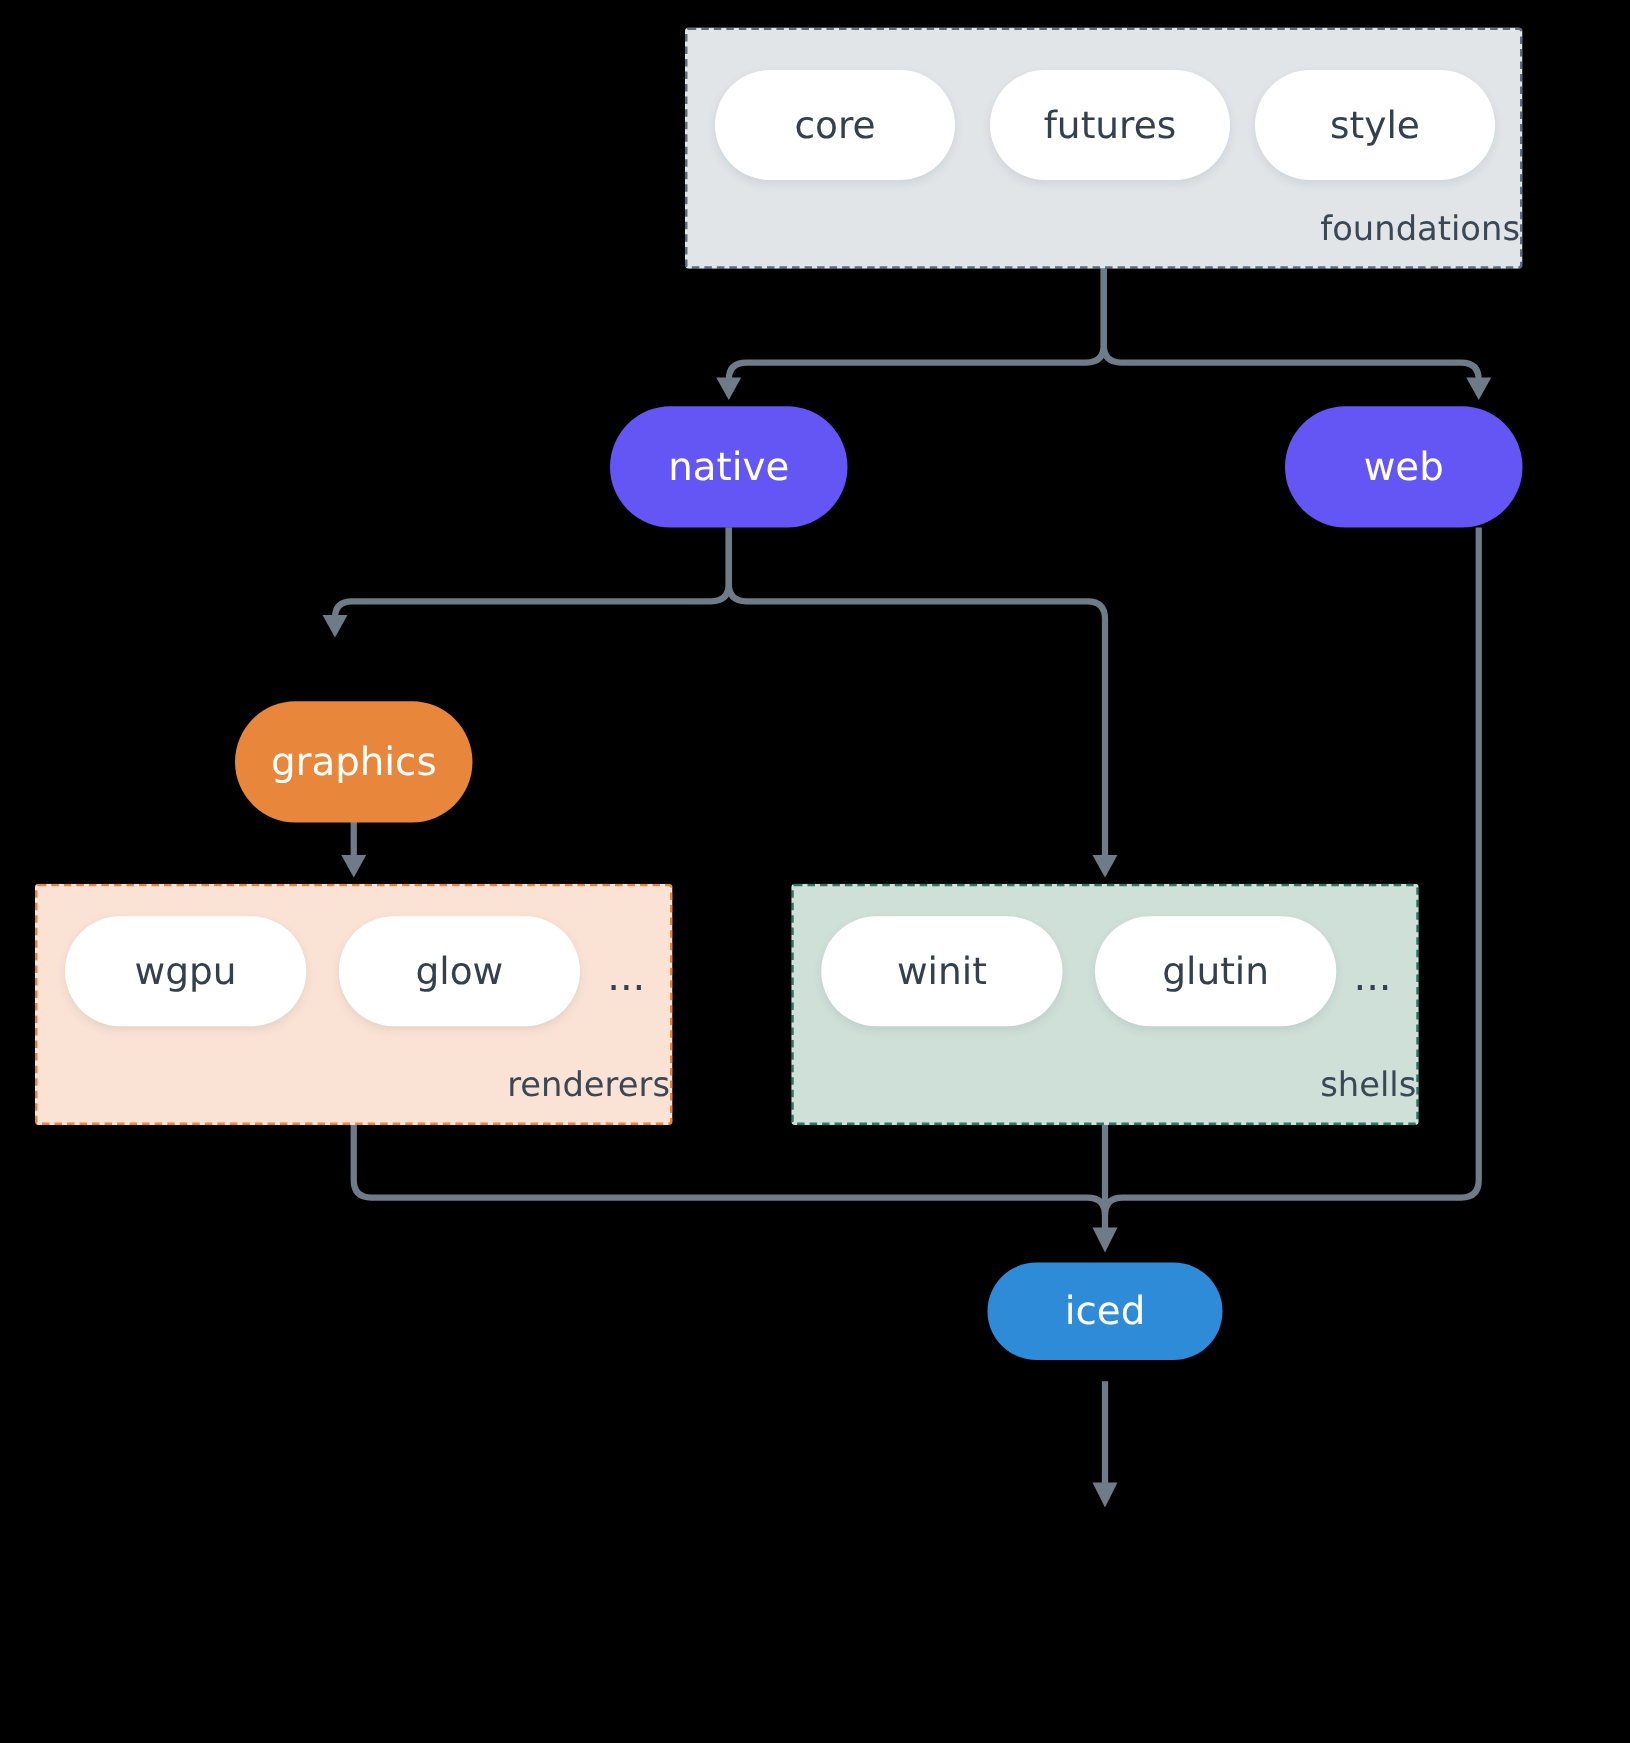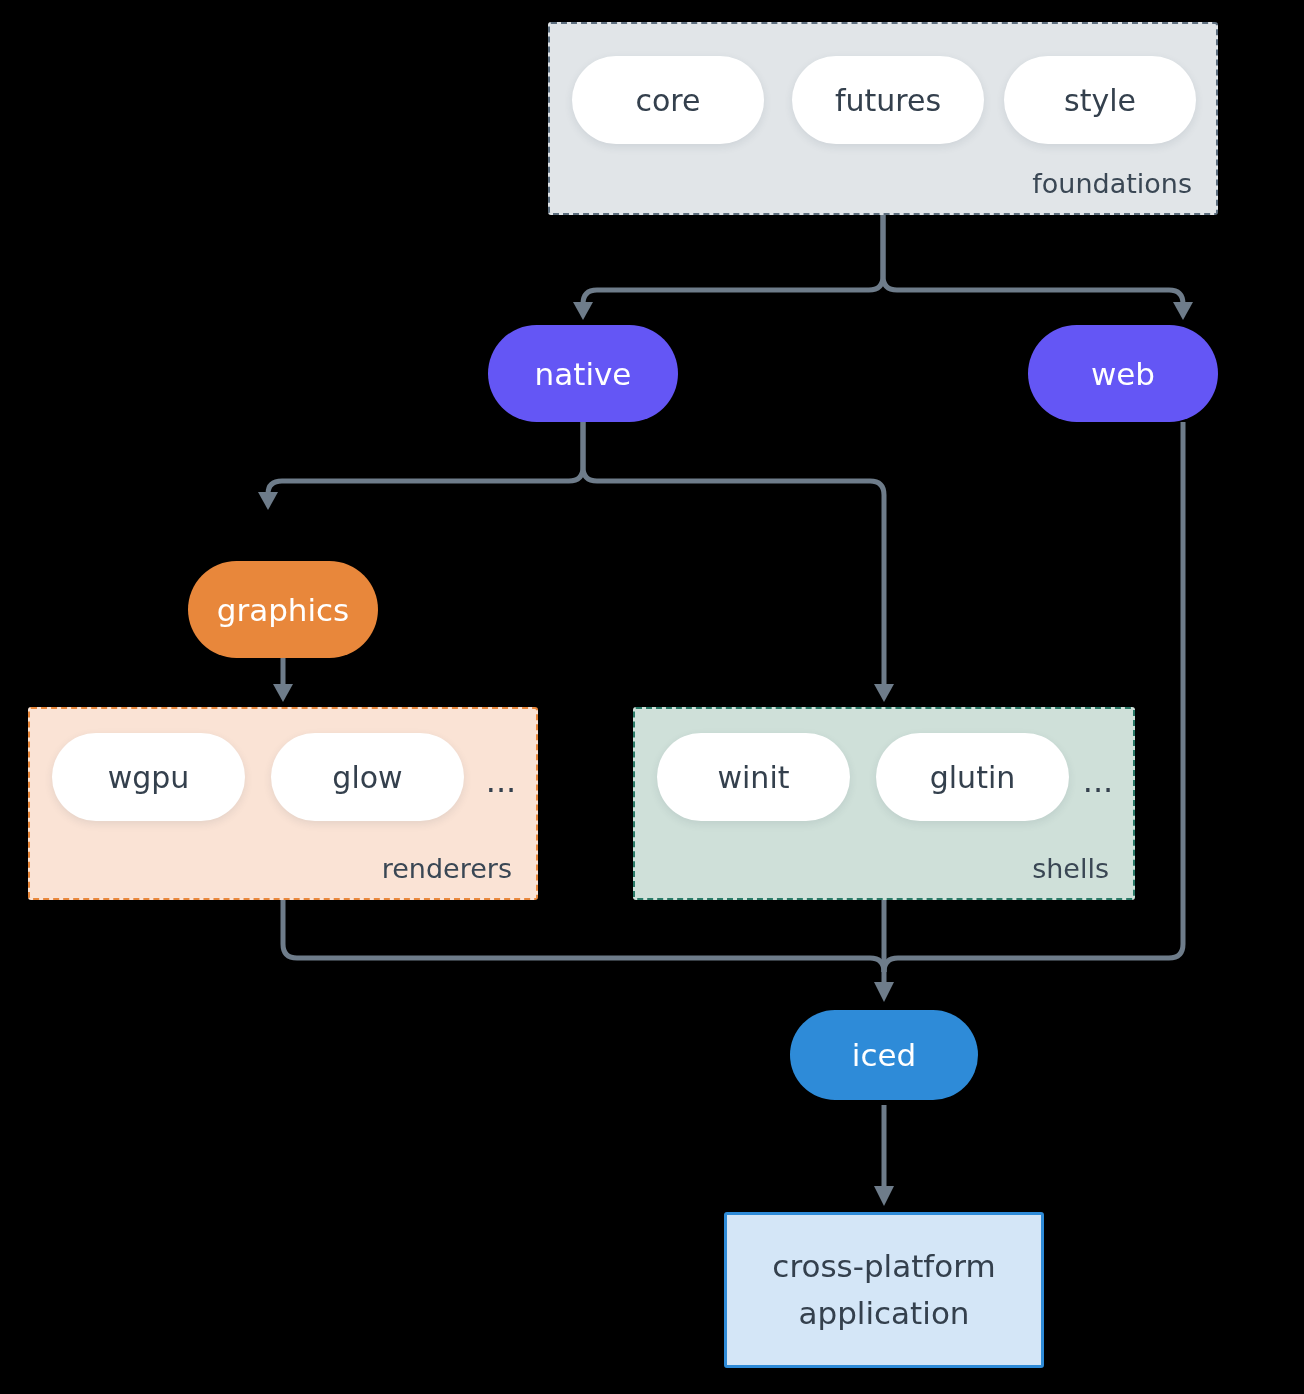--- a/index.html
+++ b/index.html
@@ -77,40 +77,40 @@
     display: flex;
     align-items: center;
     justify-content: center;
     font-size: 32px;
     color: var(--pill-text, #34404d);
   }
   .renderers .ellipsis { left: 436px; }
   .shells .ellipsis { left: 428px; }
   .group-label {
     position: absolute;
-    right: 24px;
+    right: 0;
     bottom: 14px;
     font-size: 27px;
     color: var(--group-label, #3a4754);
   }
   .node {
     position: absolute;
     width: 190px;
     height: 97px;
     border-radius: 49px;
     display: flex;
     align-items: center;
     justify-content: center;
     font-size: 31px;
     color: #ffffff;
   }
   .node.native   { left: 488px;  top: 325px;  background: var(--purple, #6456f5); }
   .node.web      { left: 1028px; top: 325px;  background: var(--purple, #6456f5); }
   .node.graphics { left: 188px;  top: 517px;  background: var(--orange, #e8873b); margin-top: 44px; }
-  .node.iced     { left: 790px;  top: 1010px; background: var(--blue, #2e8bd8); width: 188px; height: 90px; }
+  .node.iced     { left: 790px;  top: 1010px; background: var(--blue, #2e8bd8); width: 188px; height: 78px; }
   .application {
     position: absolute;
     left: 724px; top: 1212px;
     width: 320px; height: 156px;
     box-sizing: border-box;
     background: var(--app-fill, #d4e6f7);
     border: 3px solid var(--app-border, #2e8bd8);
     border-radius: 3px;
     display: flex;
     flex-direction: column;
@@ -165,18 +165,14 @@
 
   <div class="group shells">
     <div class="pill p0">winit</div>
     <div class="pill p1">glutin</div>
     <div class="ellipsis">...</div>
     <div class="group-label">shells</div>
   </div>
 
   <div class="node iced">iced</div>
 
-  <div class="application">
-    <div>cross-platform</div>
-    <div>application</div>
-  </div>
 
 </div>
 
 </body></html>

